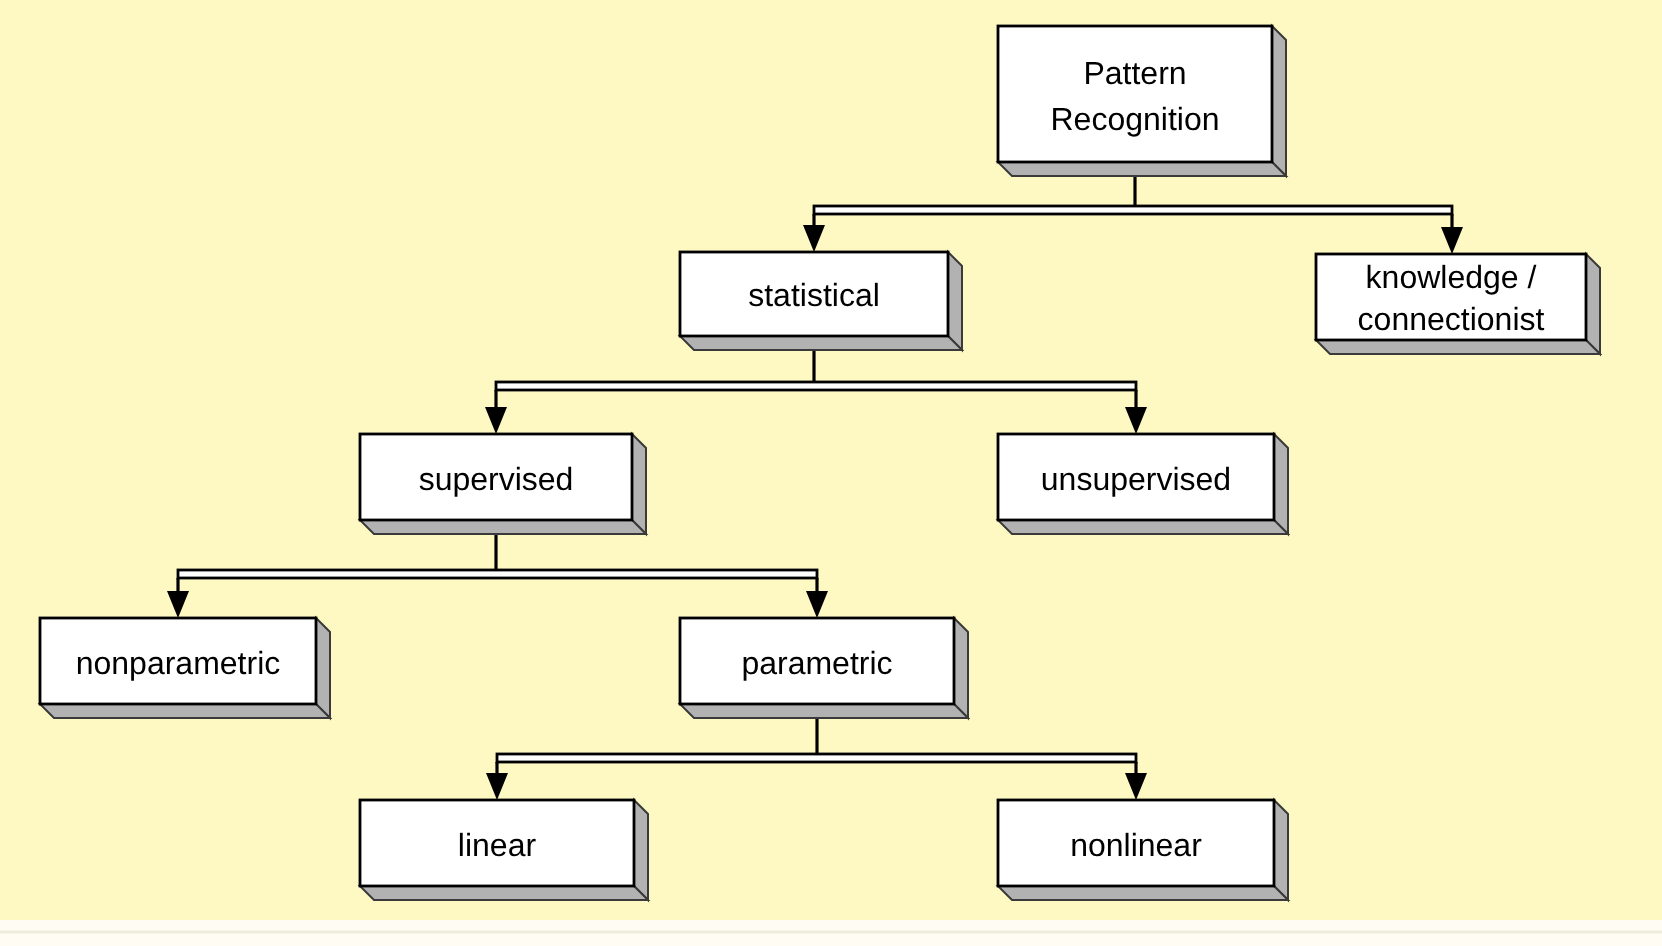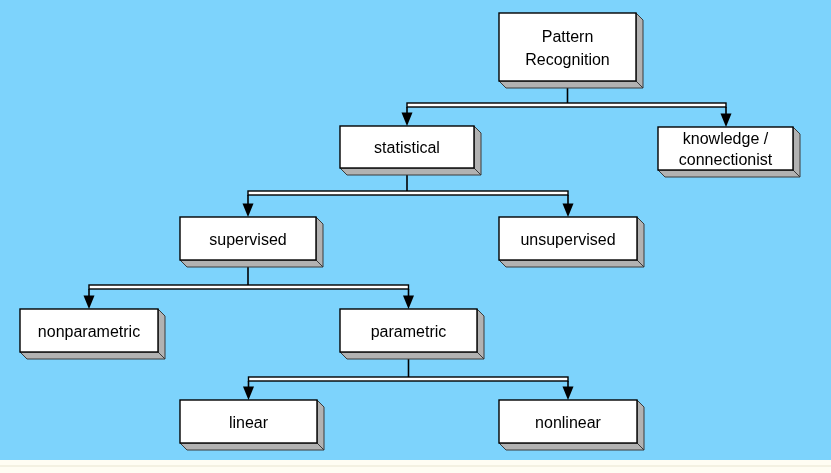--- a/index.html
+++ b/index.html
@@ -1,16 +1,16 @@
 <!DOCTYPE html>
 <html><head>
 <meta charset="utf-8">
 <style>
   html,body{margin:0;padding:0;background:#ffffff;}
-  .page{position:relative;width:831px;height:473px;background:#7dd3fc;overflow:hidden;
+  .page{position:relative;width:831px;height:473px;background:#fef9c3;overflow:hidden;
         font-family:"Liberation Sans", sans-serif;}
   svg{display:block;}
   .face{fill:#ffffff;stroke:#000000;stroke-width:1.4;}
   .shadow{fill:#b2b2b2;stroke:#3a3a3a;stroke-width:1;}
   .bar{fill:#ffffff;stroke:#000000;stroke-width:1.4;}
   .stem{stroke:#000000;stroke-width:1.6;fill:none;}
   .arrow{fill:#000000;stroke:none;}
   .node-label{font-family:"Liberation Sans", sans-serif;font-size:16px;fill:#000000;}
   .footer-line{stroke:#f0ecdc;stroke-width:1.4;}
   .footer-fill{fill:#fffdf3;}

